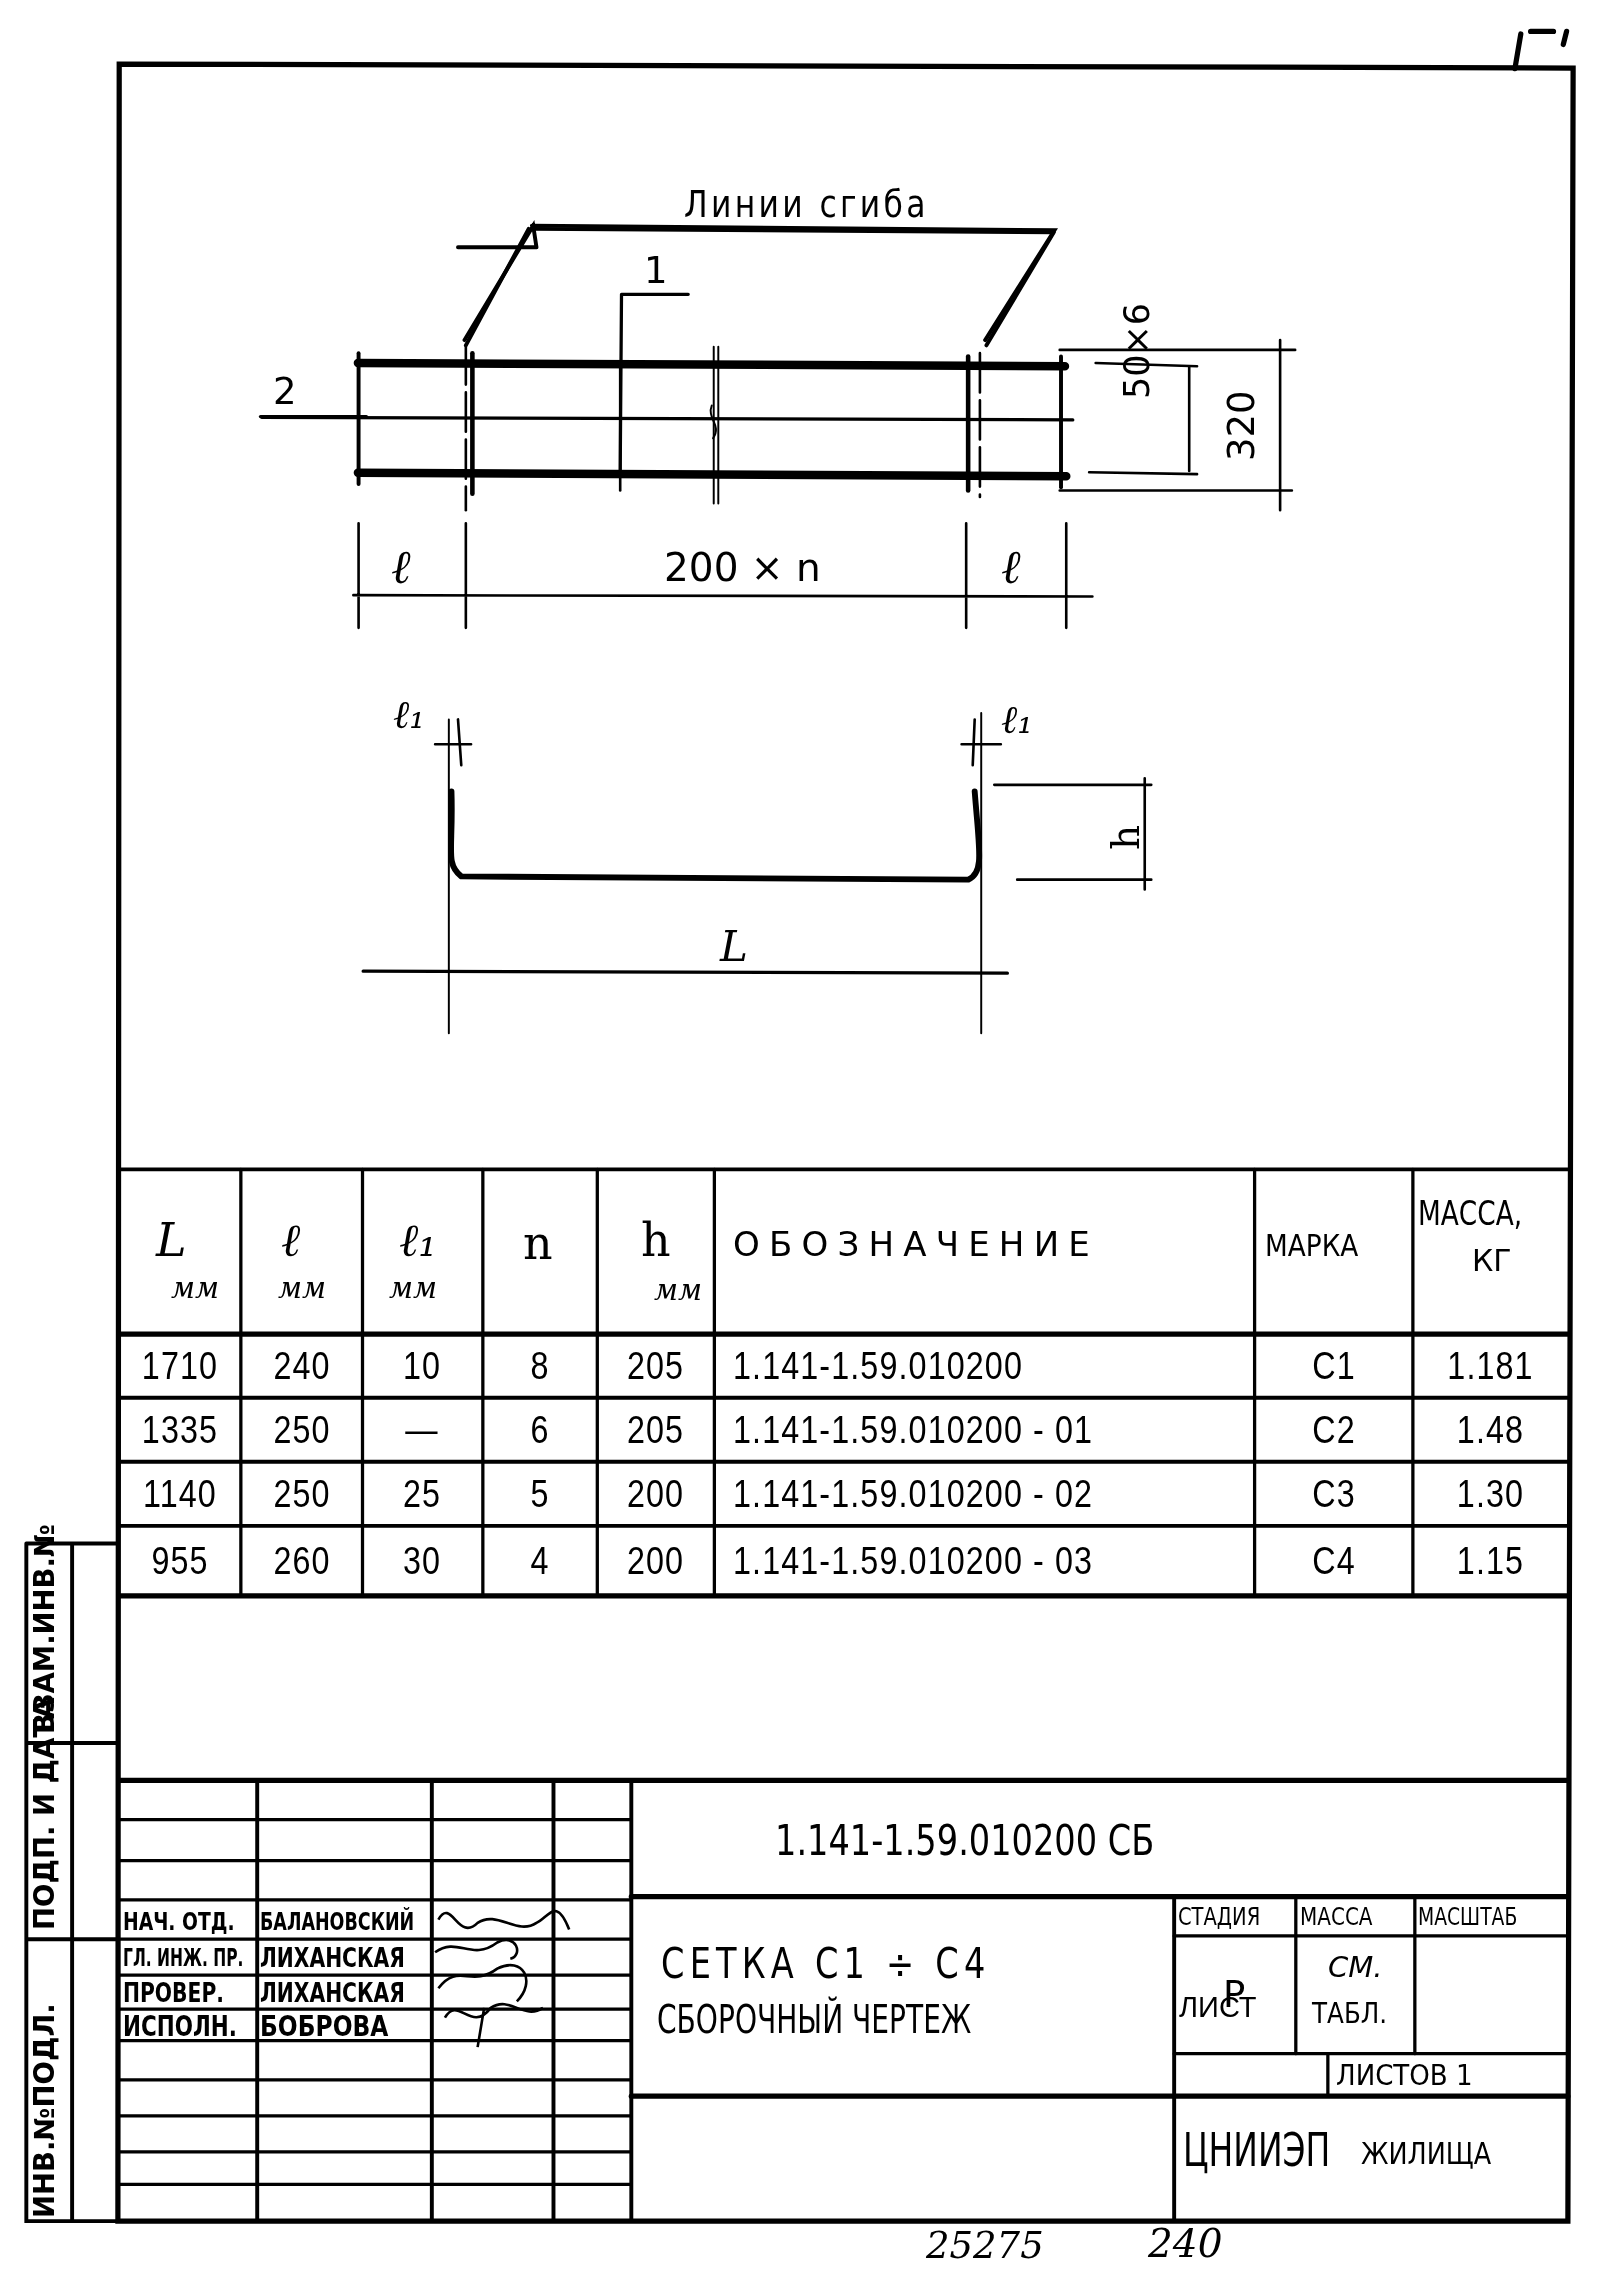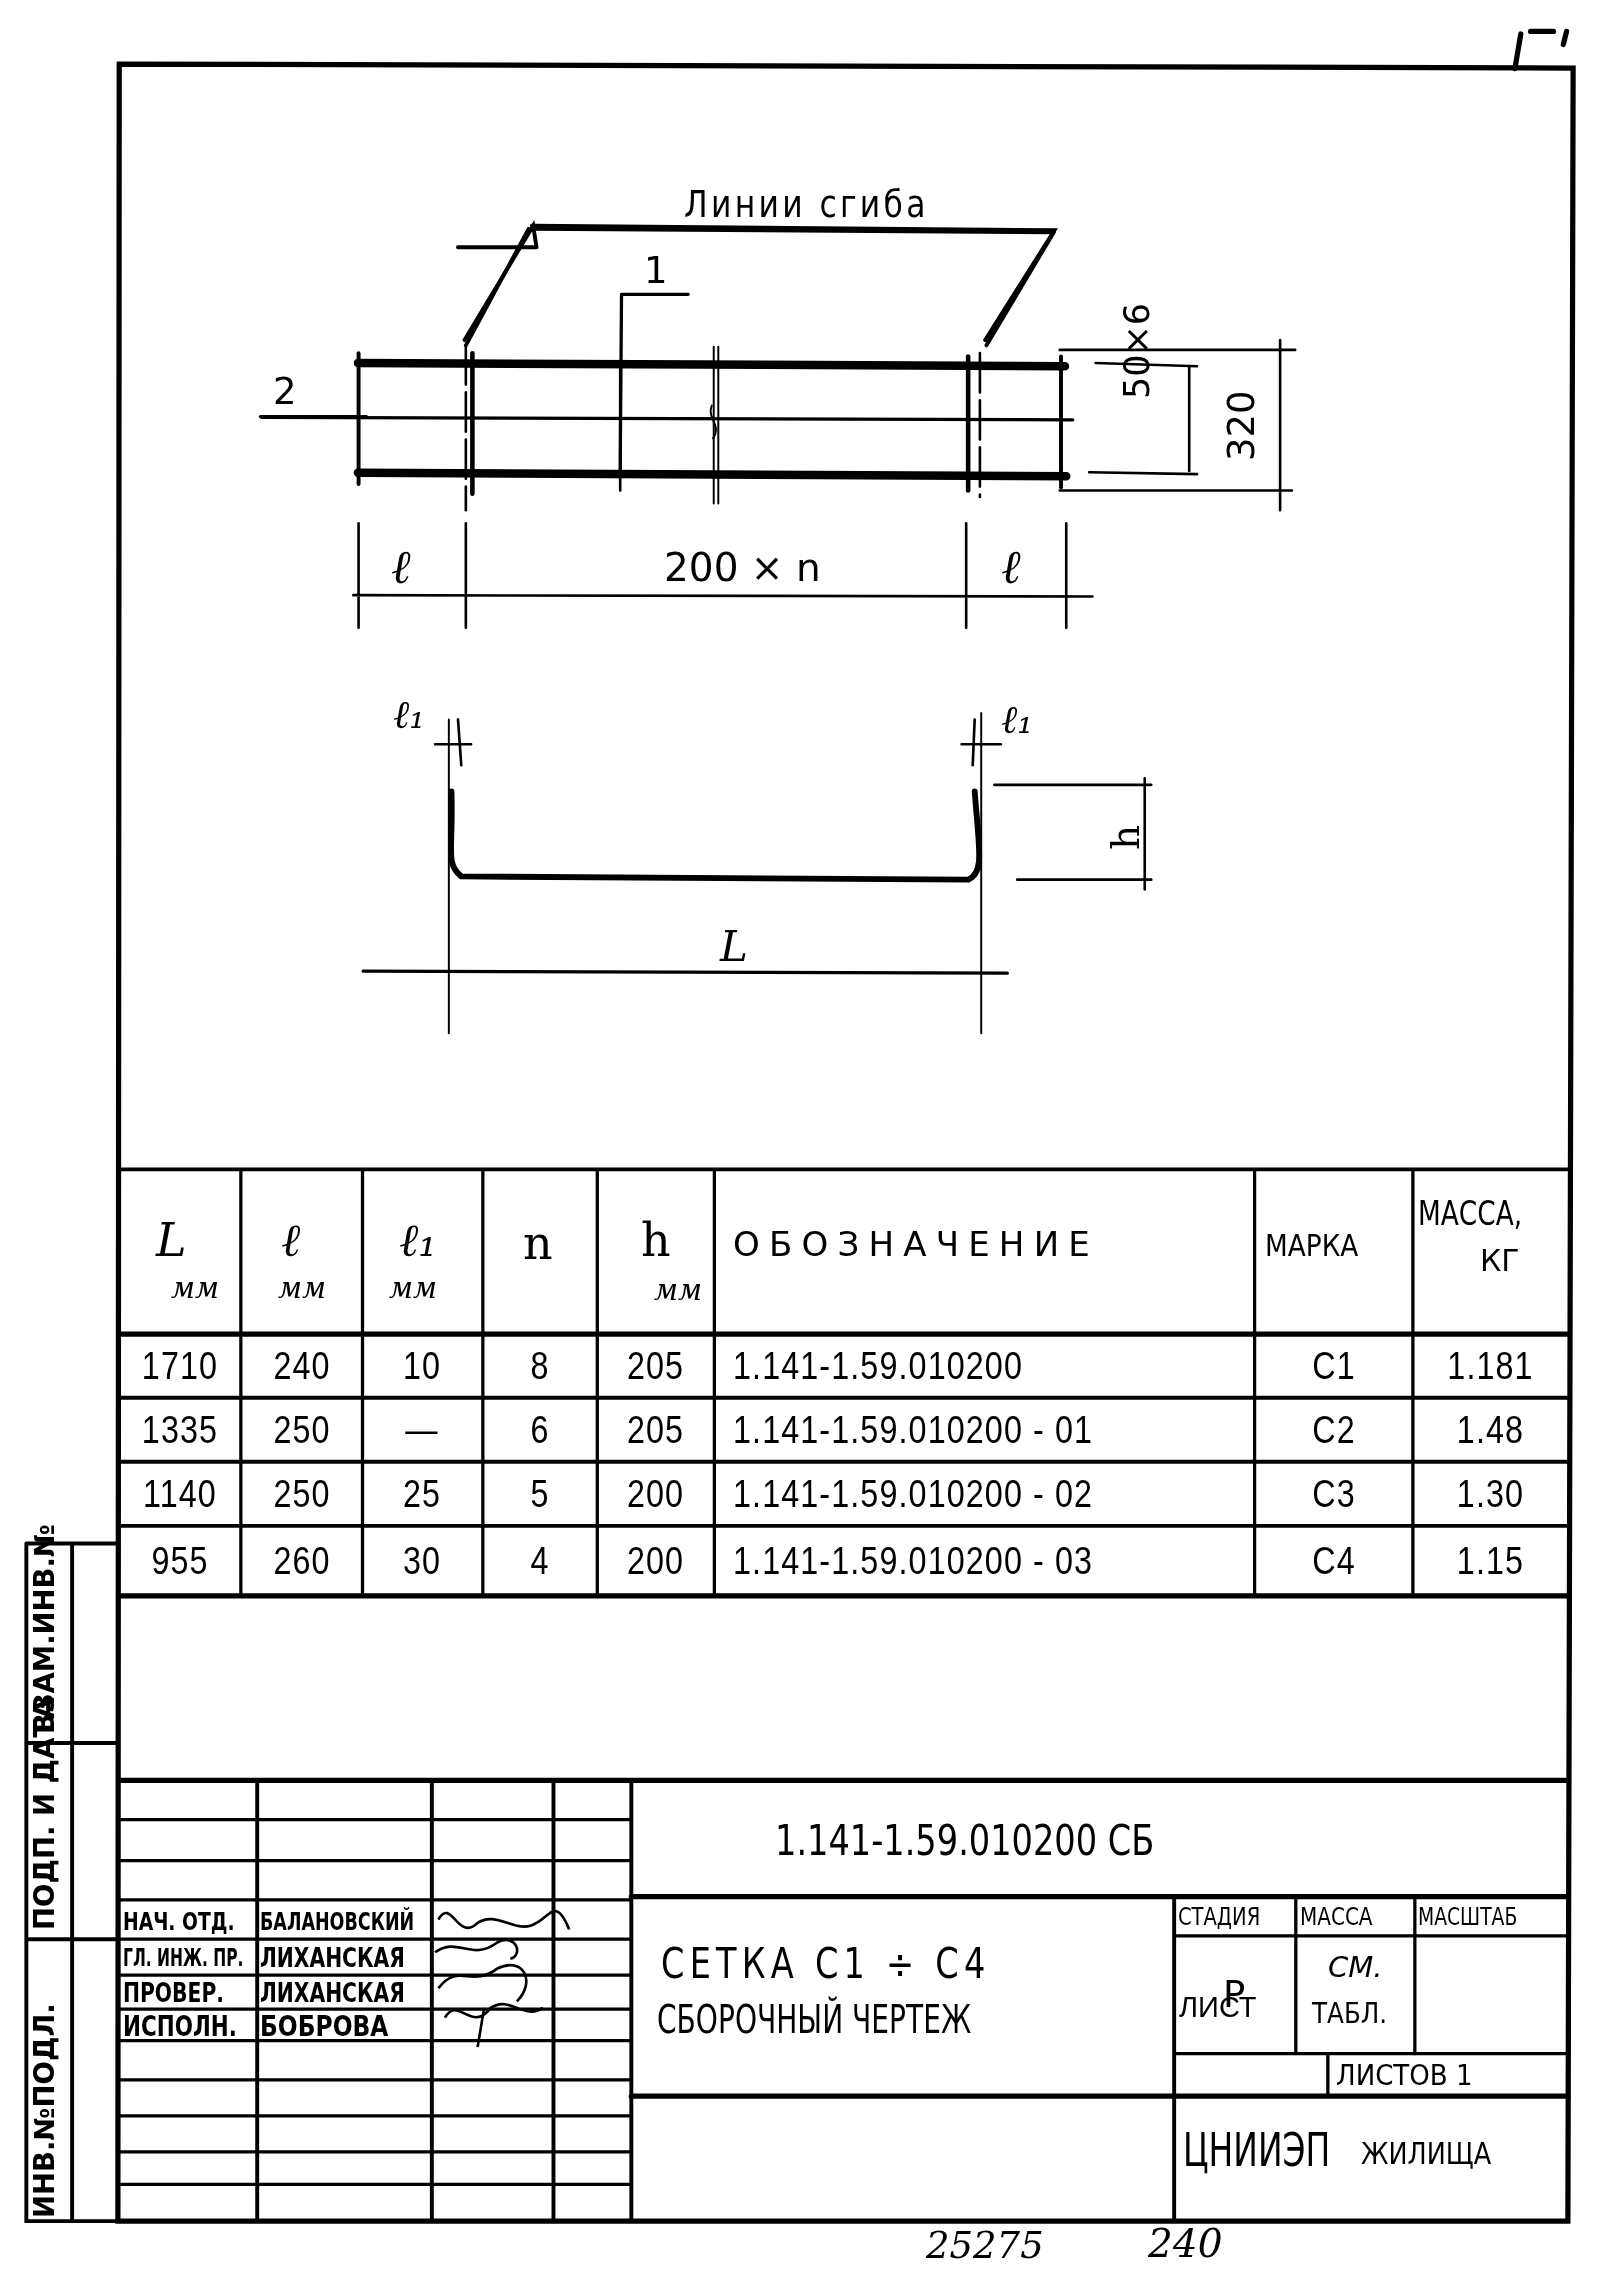--- a/index.html
+++ b/index.html
@@ -90,21 +90,21 @@
   <div class="abs" style="left:281px;top:1217px;font-size:46px;font-family:'DejaVu Serif',serif;font-style:italic;">ℓ</div>
   <div class="abs" style="left:278px;top:1274px;font-size:29px;font-family:'DejaVu Serif',serif;font-style:italic;">мм</div>
   <div class="abs" style="left:399px;top:1217px;font-size:46px;font-family:'DejaVu Serif',serif;font-style:italic;">ℓ₁</div>
   <div class="abs" style="left:389px;top:1274px;font-size:29px;font-family:'DejaVu Serif',serif;font-style:italic;">мм</div>
   <div class="abs" style="left:523px;top:1220px;font-size:46px;font-family:'DejaVu Serif',serif;">n</div>
   <div class="abs" style="left:641px;top:1217px;font-size:46px;font-family:'DejaVu Serif',serif;">h</div>
   <div class="abs" style="left:654px;top:1276px;font-size:29px;font-family:'DejaVu Serif',serif;font-style:italic;">мм</div>
   <div class="abs" style="left:733px;top:1227px;font-size:34px;letter-spacing:9.2px;text-transform:uppercase;font-family:'DejaVu Sans',sans-serif;">Обозначение</div>
   <div class="abs" style="left:1265px;top:1230px;font-size:31px;text-transform:uppercase;font-family:'DejaVu Sans',sans-serif;transform:scaleX(0.85);transform-origin:left;">Марка</div>
   <div class="abs" style="left:1418px;top:1197px;font-size:33px;text-transform:uppercase;font-family:'DejaVu Sans',sans-serif;transform:scaleX(0.8);transform-origin:left;">Масса,</div>
-  <div class="abs" style="left:1472px;top:1246px;font-size:30px;text-transform:uppercase;font-family:'DejaVu Sans',sans-serif;margin-left:8px;">кг</div>
+  <div class="abs" style="left:1472px;top:1246px;font-size:30px;text-transform:uppercase;font-family:'DejaVu Sans',sans-serif;">кг</div>
 
   <div>
     <div class="cell" style="left:119px;top:1335px;width:122px;height:63px;">1710</div>
     <div class="cell" style="left:241px;top:1335px;width:122px;height:63px;">240</div>
     <div class="cell" style="left:362px;top:1335px;width:120px;height:63px;">10</div>
     <div class="cell" style="left:483px;top:1335px;width:114px;height:63px;">8</div>
     <div class="cell" style="left:597px;top:1335px;width:117px;height:63px;">205</div>
     <div class="cell left" style="left:733px;top:1335px;width:523px;height:63px;transform-origin:left;">1.141-1.59.010200</div>
     <div class="cell" style="left:1255px;top:1335px;width:158px;height:63px;">С1</div>
     <div class="cell" style="left:1413px;top:1335px;width:155px;height:63px;">1.181</div>

